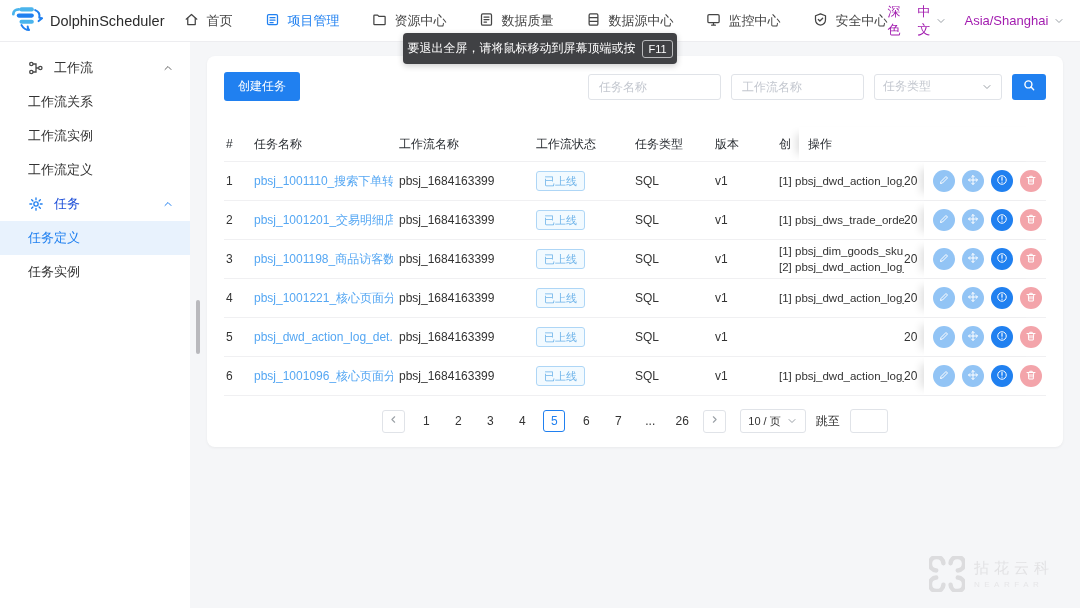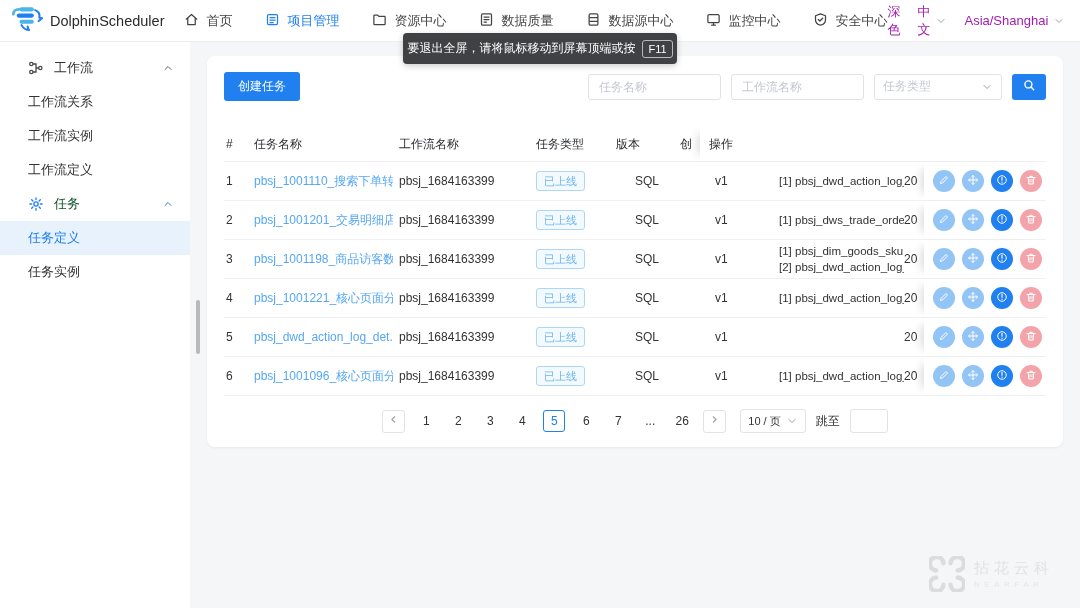--- a/index.html
+++ b/index.html
@@ -22,21 +22,21 @@
   
   .fs-tooltip{position:absolute;left:403px;top:33px;width:274px;height:31px;background:#404144;color:#fff;border-radius:4px;display:flex;align-items:center;justify-content:center;font-size:12px;gap:7px;z-index:30;box-shadow:0 2px 6px rgba(0,0,0,.2);}
   .f11-key{border:1px solid #b9babc;border-radius:3px;padding:1px 5px;font-size:11px;line-height:14px;}
 
   
   .sidebar{position:absolute;top:41px;left:0;width:190px;bottom:0;background:#fff;z-index:5;padding-top:10px;box-sizing:border-box;}
   .side-item{height:34px;display:flex;align-items:center;padding:0 16px 0 28px;font-size:13px;color:#333;cursor:pointer;}
   .side-item .side-icon{width:16px;height:16px;margin-right:10px;color:#4a4a4a;display:inline-flex;}
   .side-item .side-icon svg{width:16px;height:16px;}
   .side-item.indent{}
-  .side-item.active{color:#14532d;}
+  .side-item.active{color:#1d4ed8;}
   .side-item.active .side-icon{color:#2080f0;}
   .side-item.selected{background:#e8f2fd;color:#2080f0;}
   .side-chevron{margin-left:auto;width:12px;height:12px;color:#666;display:inline-flex;}
   .side-item.active .side-chevron{color:#2080f0;}
   .side-chevron svg{width:12px;height:12px;}
 
   
   .main{position:absolute;top:41px;left:190px;right:0;bottom:0;background:#f5f6f8;}
   .scroll-thumb{position:absolute;left:6px;top:259px;width:4px;height:54px;background:#b9b9bd;border-radius:2px;}
 
@@ -288,20 +288,21 @@
                 </svg></span>
           </button>
         </div>
       </div>
 
       <div class="table">
         <div class="trow thead">
           <div class="cell c-idx">#</div>
           <div class="cell c-task">任务名称</div>
           <div class="cell c-wf">工作流名称</div>
+          <div class="cell c-status">工作流状态</div>
           <div class="cell c-type">任务类型</div>
           <div class="cell c-ver">版本</div>
           <div class="cell c-create">创</div>
           <div class="cell c-ops">操作</div>
         </div>
 
           <div class="trow">
             <div class="cell c-idx">1</div>
             <div class="cell c-task">
               <a class="tlink">pbsj_1001110_搜索下单转...</a>

